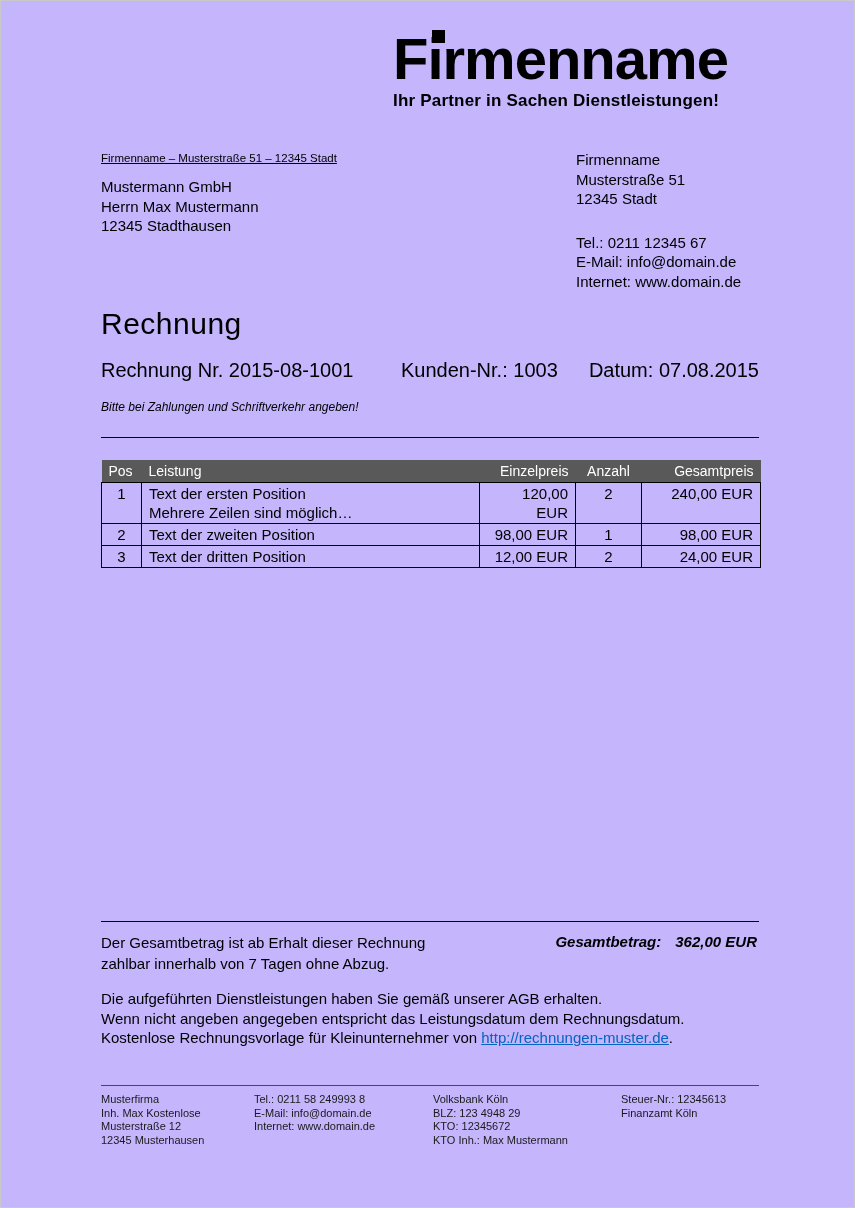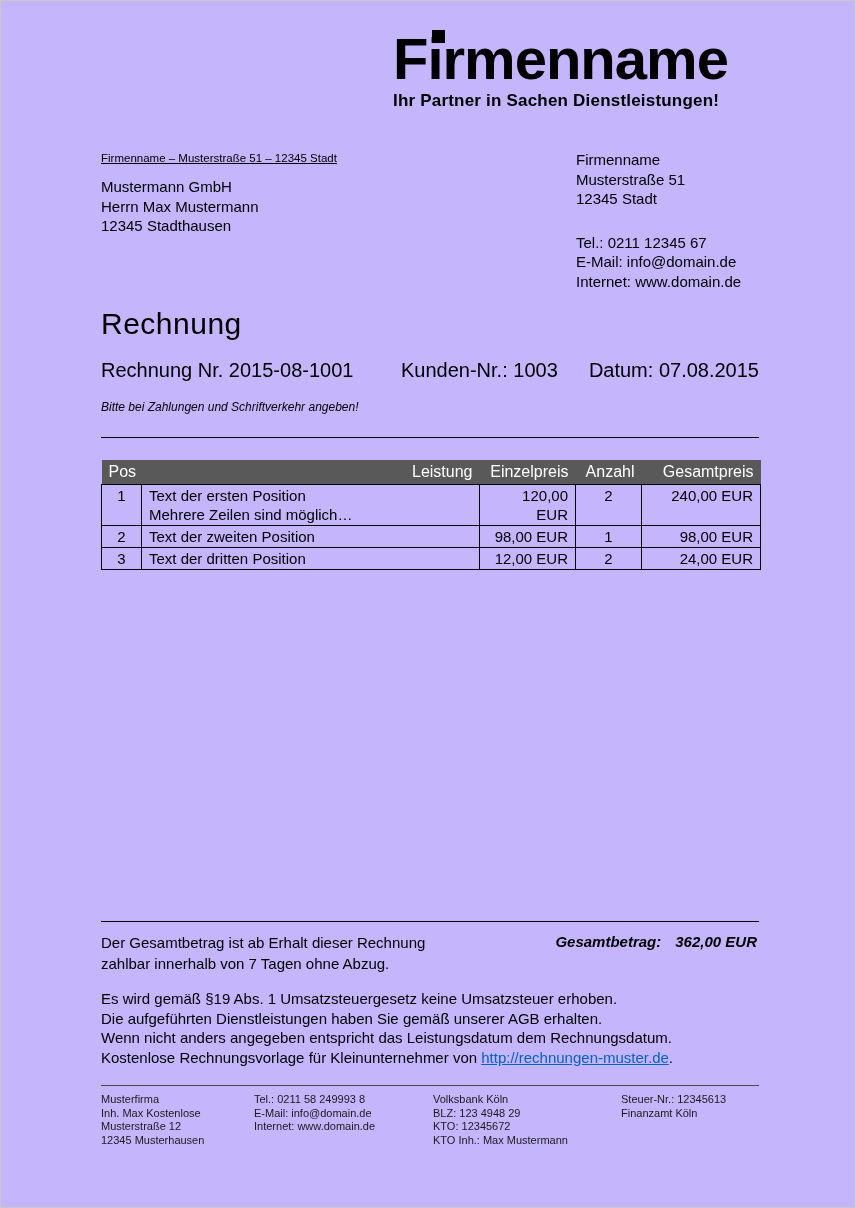--- a/index.html
+++ b/index.html
@@ -29,21 +29,21 @@
   .meta-customer-no { position:absolute; left:300px; top:0; }
   .meta-date { position:absolute; right:0; top:0; }
   .meta-note { position:absolute; left:100px; top:399px; font-size:12px; font-style:italic; }
   .rule { position:absolute; width:658px; border-top:1px solid #000; }
   .rule-top { left:100px; top:436px; }
 
   
   .items-table { position:absolute; left:100px; top:459px; width:659px; border-collapse:collapse; table-layout:fixed; }
   .items-table th {
     background:var(--table-header-bg,#595959); color:var(--table-header-text,#fff);
-    font-size:16px; font-weight:normal; padding:3px 7px; border:none;text-align:right;
+    font-size:14px; font-weight:normal; padding:3px 7px; border:none;
   }
   .items-table td { border:1px solid #000; font-size:15px; line-height:19px; padding:1px 7px; vertical-align:top; }
   .al { text-align:left; } .ac { text-align:center; } .ar { text-align:right; }
 
   
   .rule-summary { left:100px; top:920px; }
   .terms { position:absolute; left:100px; top:931px; font-size:15px; line-height:21px; }
   .total-line { position:absolute; right:97px; top:932px; font-size:15px; font-weight:bold; white-space:nowrap;font-style:italic; }
   .total-value { margin-left:14px; }
 
@@ -148,23 +148,22 @@
   <div class="rule rule-summary"></div>
   <div class="terms">
     <div>Der Gesamtbetrag ist ab Erhalt dieser Rechnung</div>
     <div>zahlbar innerhalb von 7 Tagen ohne Abzug.</div>
   </div>
   <div class="total-line">
     <span>Gesamtbetrag:</span><span class="total-value">362,00 EUR</span>
   </div>
 
   <div class="legal">
-    <div>Es wird gemäß §19 Abs. 1 Umsatzsteuergesetz keine Umsatzsteuer erhoben.</div>
     <div>Die aufgeführten Dienstleistungen haben Sie gemäß unserer AGB erhalten.</div>
-    <div>Wenn nicht anders angegeben entspricht das Leistungsdatum dem Rechnungsdatum.</div>
+    <div>Wenn nicht angeben angegeben entspricht das Leistungsdatum dem Rechnungsdatum.</div>
     <div><span>Kostenlose Rechnungsvorlage für Kleinunternehmer von </span><a href="#" class="link">http://rechnungen-muster.de</a><span>.</span></div>
   </div>
 
   <div class="rule rule-footer"></div>
   <div class="footer-cols">
     <div class="fcol1">
       <div>Musterfirma</div>
       <div>Inh. Max Kostenlose</div>
       <div>Musterstraße 12</div>
       <div>12345 Musterhausen</div>

